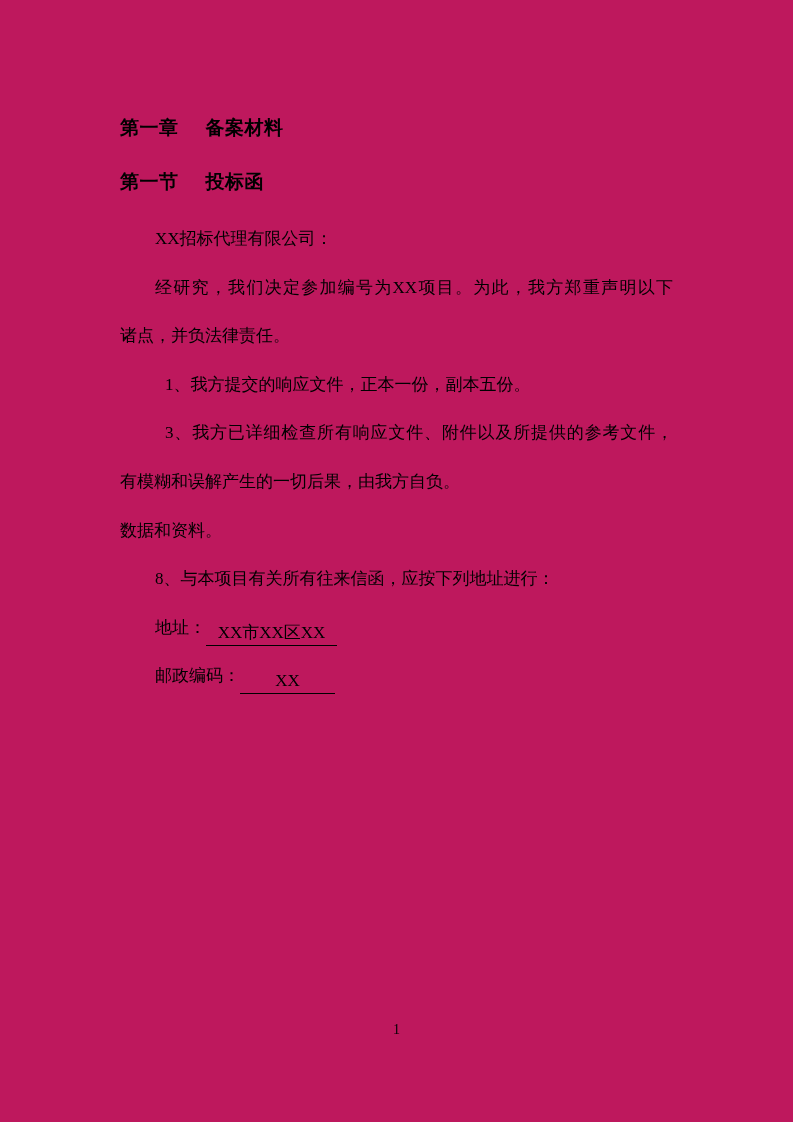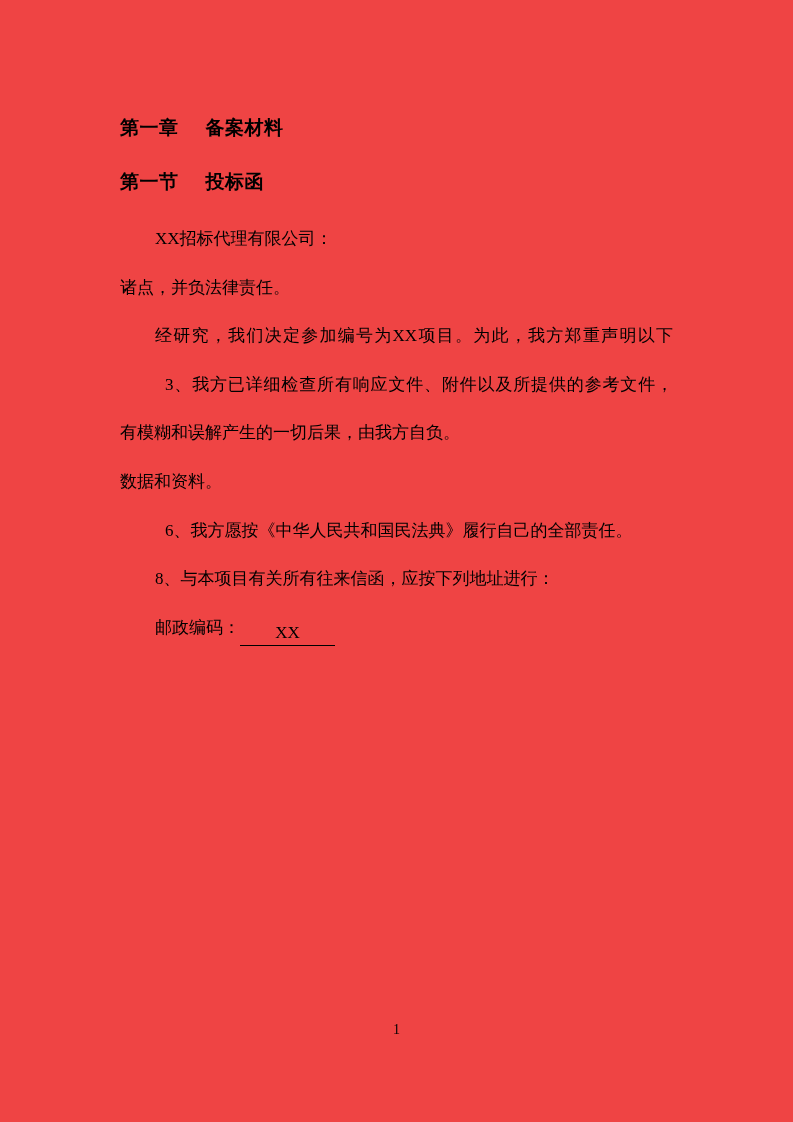--- a/index.html
+++ b/index.html
@@ -1,20 +1,20 @@
 <!DOCTYPE html>
 <html><head>
 <meta charset="utf-8">
 <style>
   html,body { margin:0; padding:0; background:#e9e9e9; }
   .page {
     position:relative;
     width:793px; height:1122px;
     margin:0 auto;
-    background:#ef4444;
+    background:#be185d;
     color:#000000;
     font-family:"Liberation Serif","DejaVu Serif",serif;
     overflow:hidden;
   }
   .content { position:absolute; left:120px; top:0; width:553px; }
   .heading { margin:0; font-size:19px; line-height:21px; font-weight:bold; letter-spacing:0.5px; }
   .heading-1 { padding-top:117px; }
   .heading-2 { padding-top:33px; }
   .heading .h-num { display:inline-block; margin-right:27px; }
   .docbody { margin-top:23px; font-size:17px; }
@@ -47,35 +47,38 @@
 
     <p class="heading heading-2">
       <span class="h-num">第一节</span><span>投标函</span>
     </p>
 
     <div class="docbody" id="docbody">
         <div>
           <div class="tline ind-normal">XX招标代理有限公司：</div>
         </div>
         <div>
+          <div class="tline fill ind-normal">经研究，我们决定参加编号为XX项目。为此，我方郑重声明以下</div>
           <div class="tline">诸点，并负法律责任。</div>
-          <div class="tline fill ind-normal">经研究，我们决定参加编号为XX项目。为此，我方郑重声明以下</div>
+        </div>
+        <div>
+          <div class="tline ind-item">1、我方提交的响应文件，正本一份，副本五份。</div>
         </div>
         <div>
           <div class="tline fill ind-item">3、我方已详细检查所有响应文件、附件以及所提供的参考文件，</div>
           <div class="tline">有模糊和误解产生的一切后果，由我方自负。</div>
         </div>
         <div>
           <div class="tline">数据和资料。</div>
         </div>
         <div>
-          <div class="tline ind-item">6、我方愿按《中华人民共和国民法典》履行自己的全部责任。</div>
+          <div class="tline ind-normal">8、与本项目有关所有往来信函，应按下列地址进行：</div>
         </div>
         <div>
-          <div class="tline ind-normal">8、与本项目有关所有往来信函，应按下列地址进行：</div>
+          <div class="tline ind-normal"><span>地址：</span><span class="blank" style="width: 131px;">XX市XX区XX</span></div>
         </div>
         <div>
           <div class="tline ind-normal"><span>邮政编码：</span><span class="blank" style="width: 95px; text-align: center;">XX</span></div>
         </div>
       </div>
   </div>
 
   <div class="pagenum">1</div>
 </div>
 

